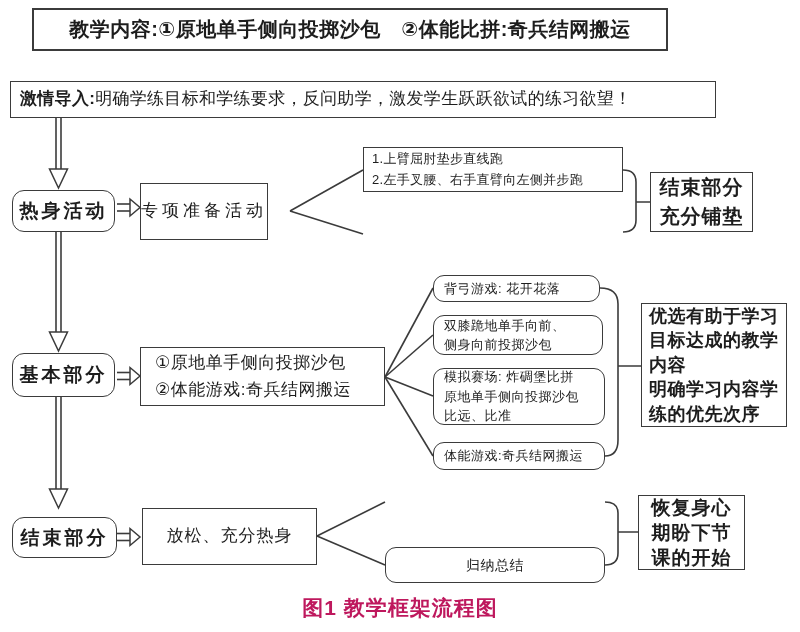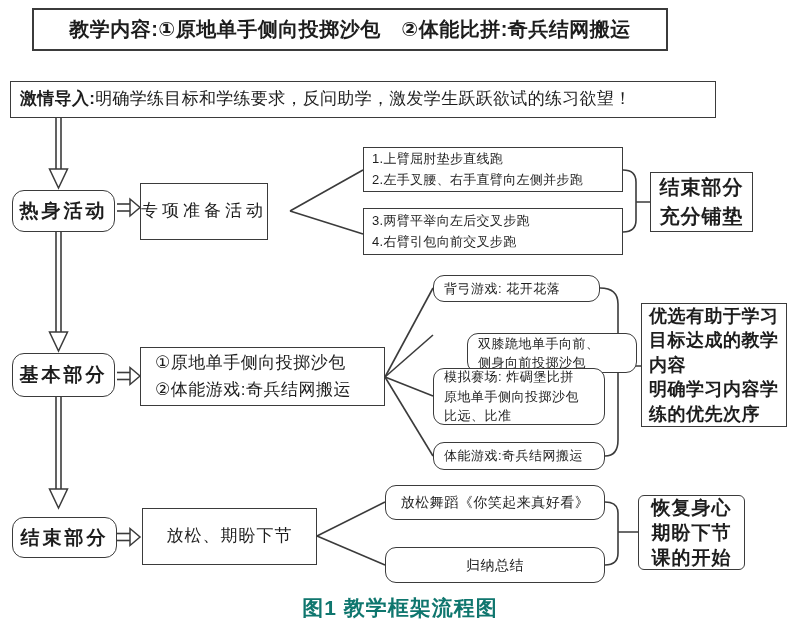--- a/index.html
+++ b/index.html
@@ -91,21 +91,21 @@
     line-height: 25px;
   }
   .caption {
     position: absolute;
     left: 0; top: 594px;
     width: 800px;
     text-align: center;
     font-size: 21px;
     font-weight: bold;
     letter-spacing: 1px;
-    color: #0f766e;
+    color: #be185d;
   }
   svg line, svg path { stroke: #3b3b3b; stroke-width: 1.6; fill: none; }
   svg polygon { fill: #ffffff; stroke: #3b3b3b; stroke-width: 1.5; }
 </style>
 </head>
 <body>
 
 <div class="stage-canvas">
 
   <svg class="connector-layer" viewBox="0 0 800 632" aria-hidden="true">
@@ -176,55 +176,52 @@
     <span class="intro-prefix">激情导入:</span><span>明确学练目标和学练要求，反问助学，激发学生跃跃欲试的练习欲望！</span>
   </div>
 
   <div class="box rounded stage-label" style="left:12px; top:190px; width:103px; height:42px;">热身活动</div>
 
   <div class="box activity-box" style="left:140px; top:183px; width:128px; height:57px;">专项准备活动</div>
 
   <div class="box left drill-box" style="left:363px; top:147px; width:260px; height:45px;">1.上臂屈肘垫步直线跑
 2.左手叉腰、右手直臂向左侧并步跑</div>
 
-  <div class="box left drill-box" style="left:363px; top:208px; width:260px; height:47px;">3.两臂平举向左后交叉步跑
-4.右臂引包向前交叉步跑</div>
 
   <div class="box goal-box" style="left:650px; top:172px; width:103px; height:60px;">结束部分
 充分铺垫</div>
 
   <div class="box rounded stage-label" style="left:12px; top:353px; width:103px; height:44px;">基本部分</div>
 
   <div class="box left activity-box two-line" style="left:140px; top:347px; width:245px; height:59px;">①原地单手侧向投掷沙包
 ②体能游戏:奇兵结网搬运</div>
 
   <div class="box left item-box" style="left:433px; top:275px; width:167px; height:27px;">背弓游戏: 花开花落</div>
 
-  <div class="box left item-box" style="left:433px; top:333px; width:170px; height:40px;margin-left:34px;">双膝跪地单手向前、
+  <div class="box left item-box" style="left:433px; top:315px; width:170px; height:40px;">双膝跪地单手向前、
 侧身向前投掷沙包</div>
 
   <div class="box left item-box" style="left:433px; top:368px; width:172px; height:57px;">模拟赛场: 炸碉堡比拼
 原地单手侧向投掷沙包
 比远、比准</div>
 
   <div class="box left item-box" style="left:433px; top:442px; width:172px; height:28px;">体能游戏:奇兵结网搬运</div>
 
   <div class="box goal-box tall" style="left:641px; top:303px; width:146px; height:124px;">优选有助于学习
 目标达成的教学
 内容
 明确学习内容学
 练的优先次序</div>
 
   <div class="box rounded stage-label" style="left:12px; top:517px; width:105px; height:41px;">结束部分</div>
 
-  <div class="box activity-box two-line" style="left:142px; top:508px; width:175px; height:57px; letter-spacing:1px; justify-content:center; text-align:center;">放松、期盼下节</div>
-
-  <div class="box item-box" style="left:385px; top:485px; width:220px; height:35px; font-size:14px;">放松舞蹈《你笑起来真好看》</div>
+  <div class="box activity-box two-line" style="left:142px; top:508px; width:175px; height:57px; letter-spacing:1px; justify-content:center; text-align:center;">放松、充分热身</div>
+
 
   <div class="box item-box" style="left:385px; top:547px; width:220px; height:36px; font-size:14px;">归纳总结</div>
 
-  <div class="box goal-box small" style="left:638px; top:495px; width:107px; height:75px;border-radius:6px;">恢复身心
+  <div class="box goal-box small" style="left:638px; top:495px; width:107px; height:75px;">恢复身心
 期盼下节
 课的开始</div>
 
   <div class="caption">图1 教学框架流程图</div>
 
 </div>
 
 </body></html>

